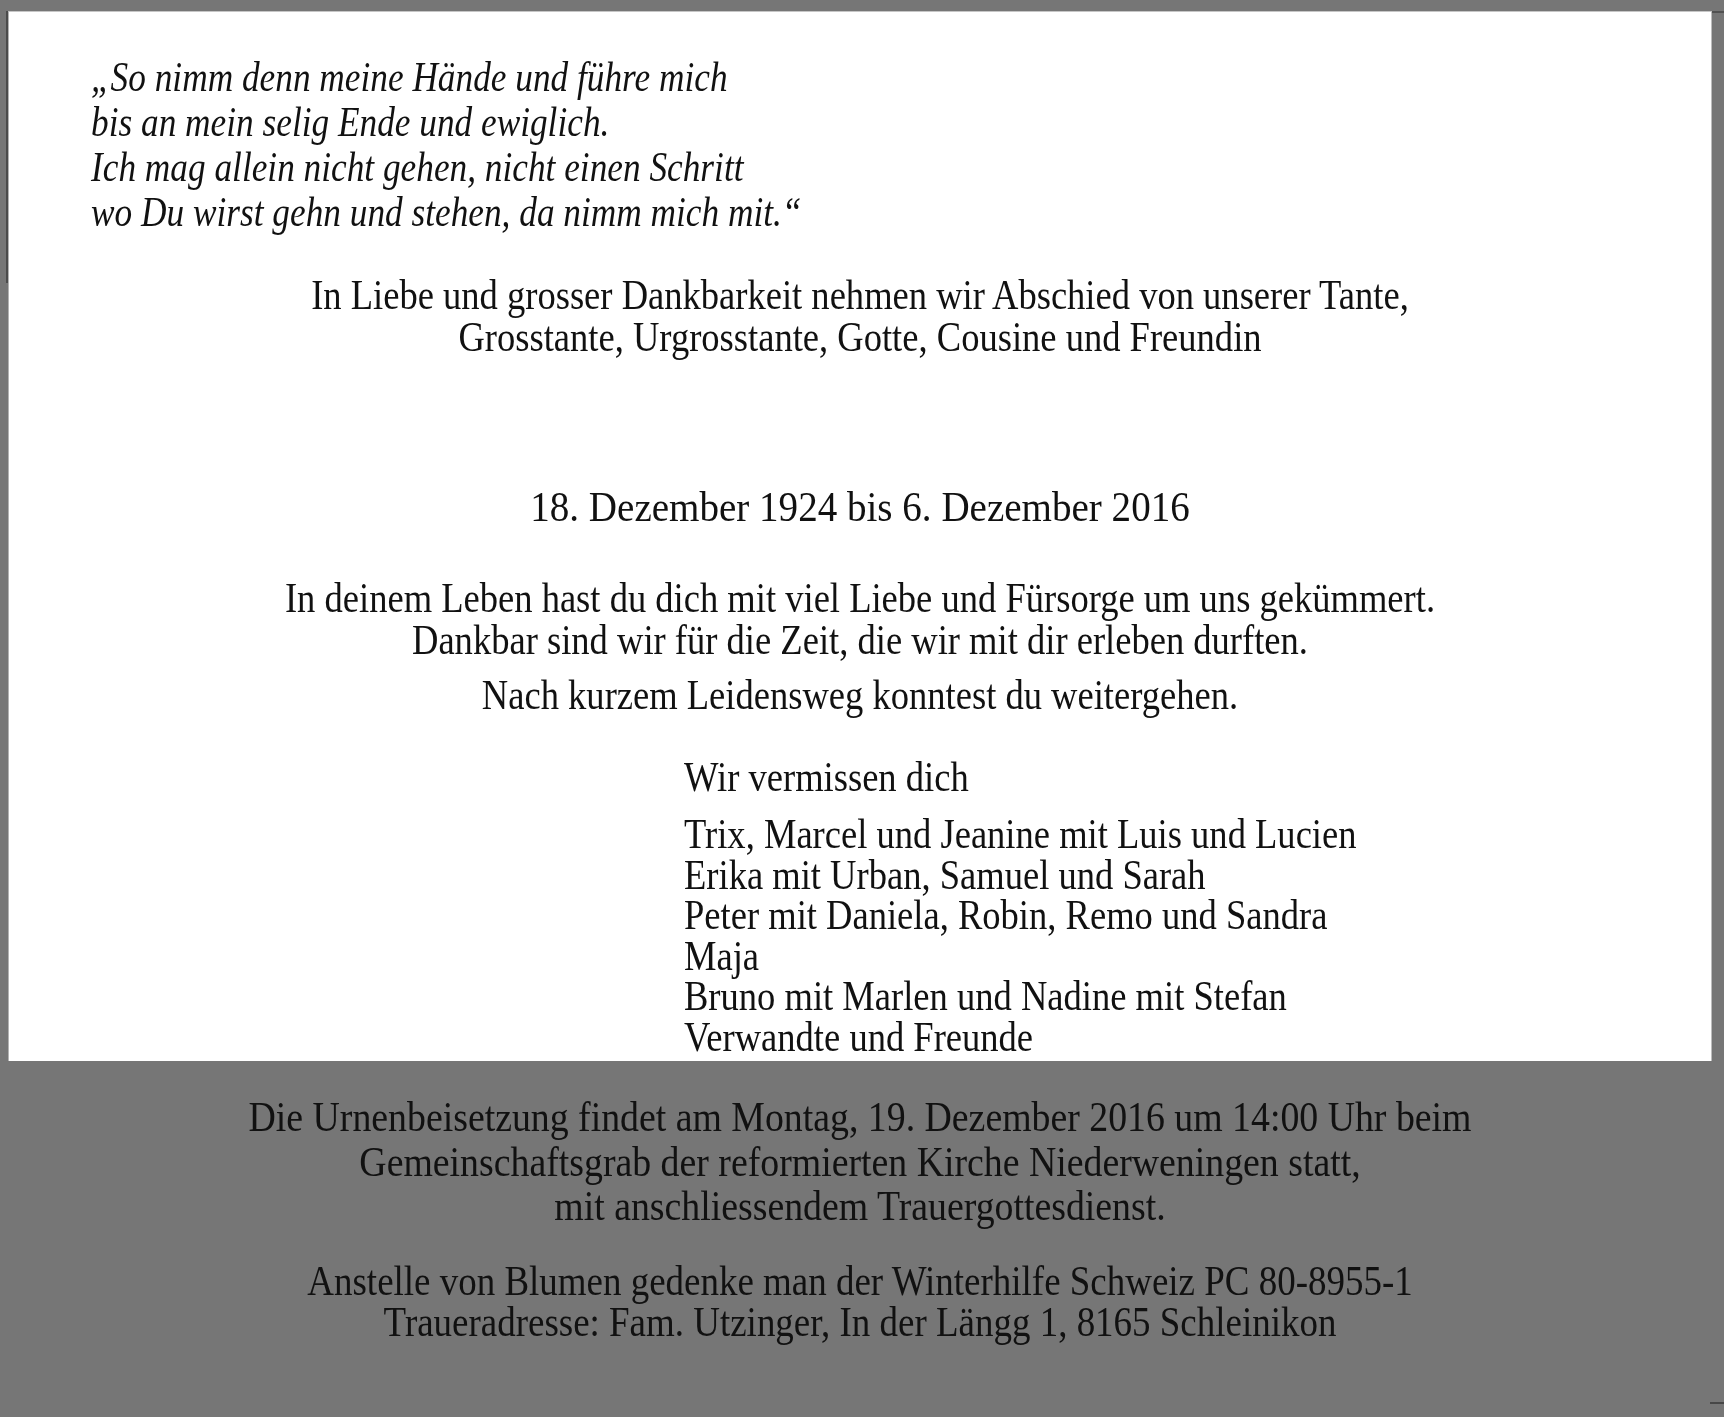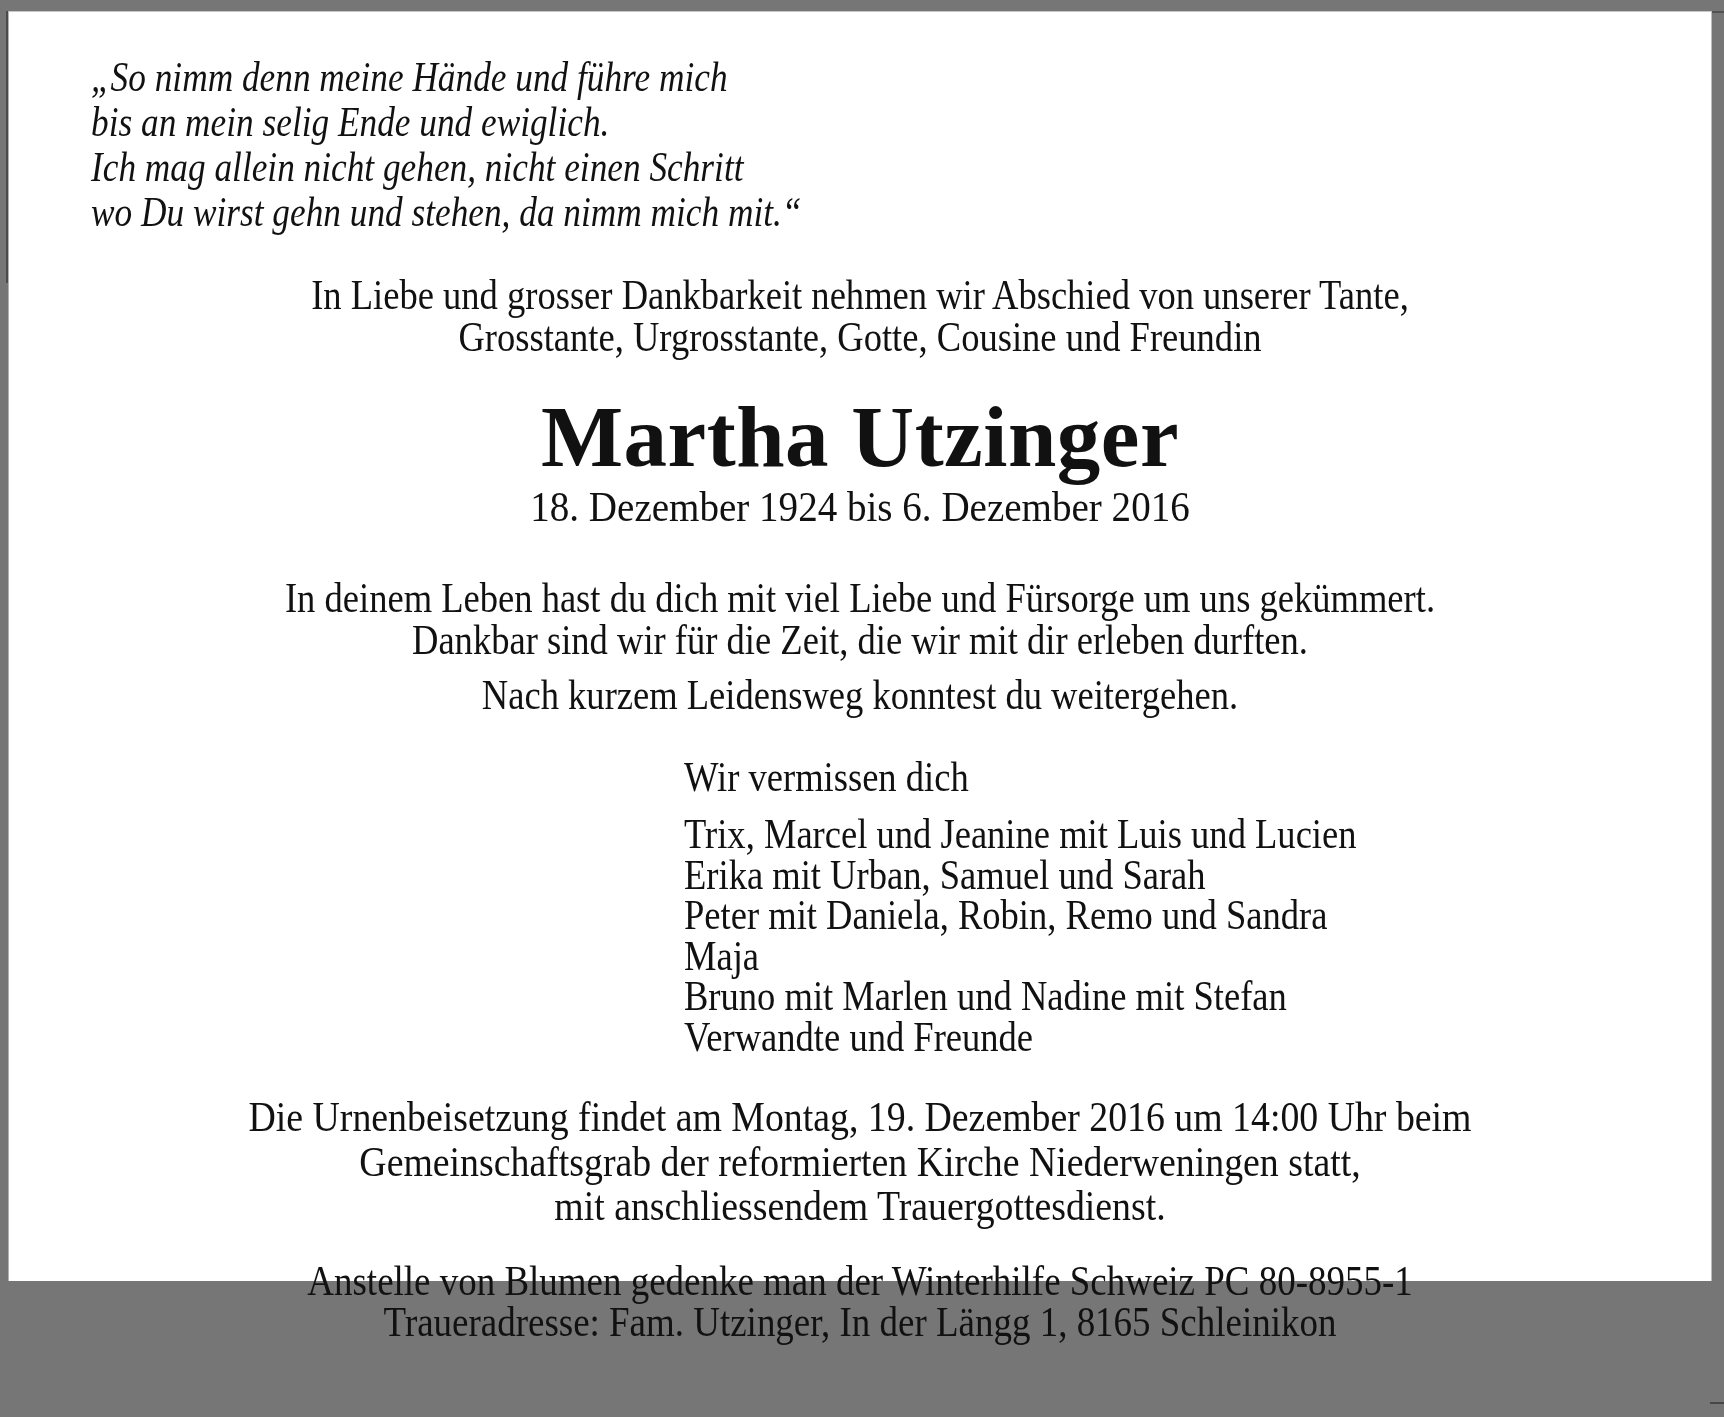--- a/index.html
+++ b/index.html
@@ -14,21 +14,21 @@
     background: #767676;
     overflow: hidden;
     font-family: "Liberation Serif", "DejaVu Serif", serif;
     color: #111;
   }
   #paper {
     position: absolute;
     left: 8px;
     top: 11px;
     width: 1704px;
-    height: 1270px;
+    height: 1050px;
     background: #ffffff;
     border-top: 1px solid #c6c6c6;
     border-left: 1px solid #b2b2b2;
     border-right: 1px solid #bcbcbc;
     box-sizing: border-box;
   }
   .block { position: absolute; white-space: nowrap; }
   .centered {
     left: 0;
     width: 100%;
@@ -90,21 +90,20 @@
       <div>bis an mein selig Ende und ewiglich.</div>
       <div>Ich mag allein nicht gehen, nicht einen Schritt</div>
       <div>wo Du wirst gehn und stehen, da nimm mich mit.“</div>
     </div>
 
     <div class="block centered intro" style="top:262px;">
       <div>In Liebe und grosser Dankbarkeit nehmen wir Abschied von unserer Tante,</div>
       <div>Grosstante, Urgrosstante, Gotte, Cousine und Freundin</div>
     </div>
 
-    <div class="block centered deceased-name" style="top:381px;">Martha Utzinger</div>
 
     <div class="block centered life-dates" style="top:474px;">18. Dezember 1924 bis 6. Dezember 2016</div>
 
     <div class="block centered tribute" style="top:565px;">
       <div>In deinem Leben hast du dich mit viel Liebe und Fürsorge um uns gekümmert.</div>
       <div>Dankbar sind wir für die Zeit, die wir mit dir erleben durften.</div>
     </div>
 
     <div class="block centered passing" style="top:662px;">Nach kurzem Leidensweg konntest du weitergehen.</div>
 

